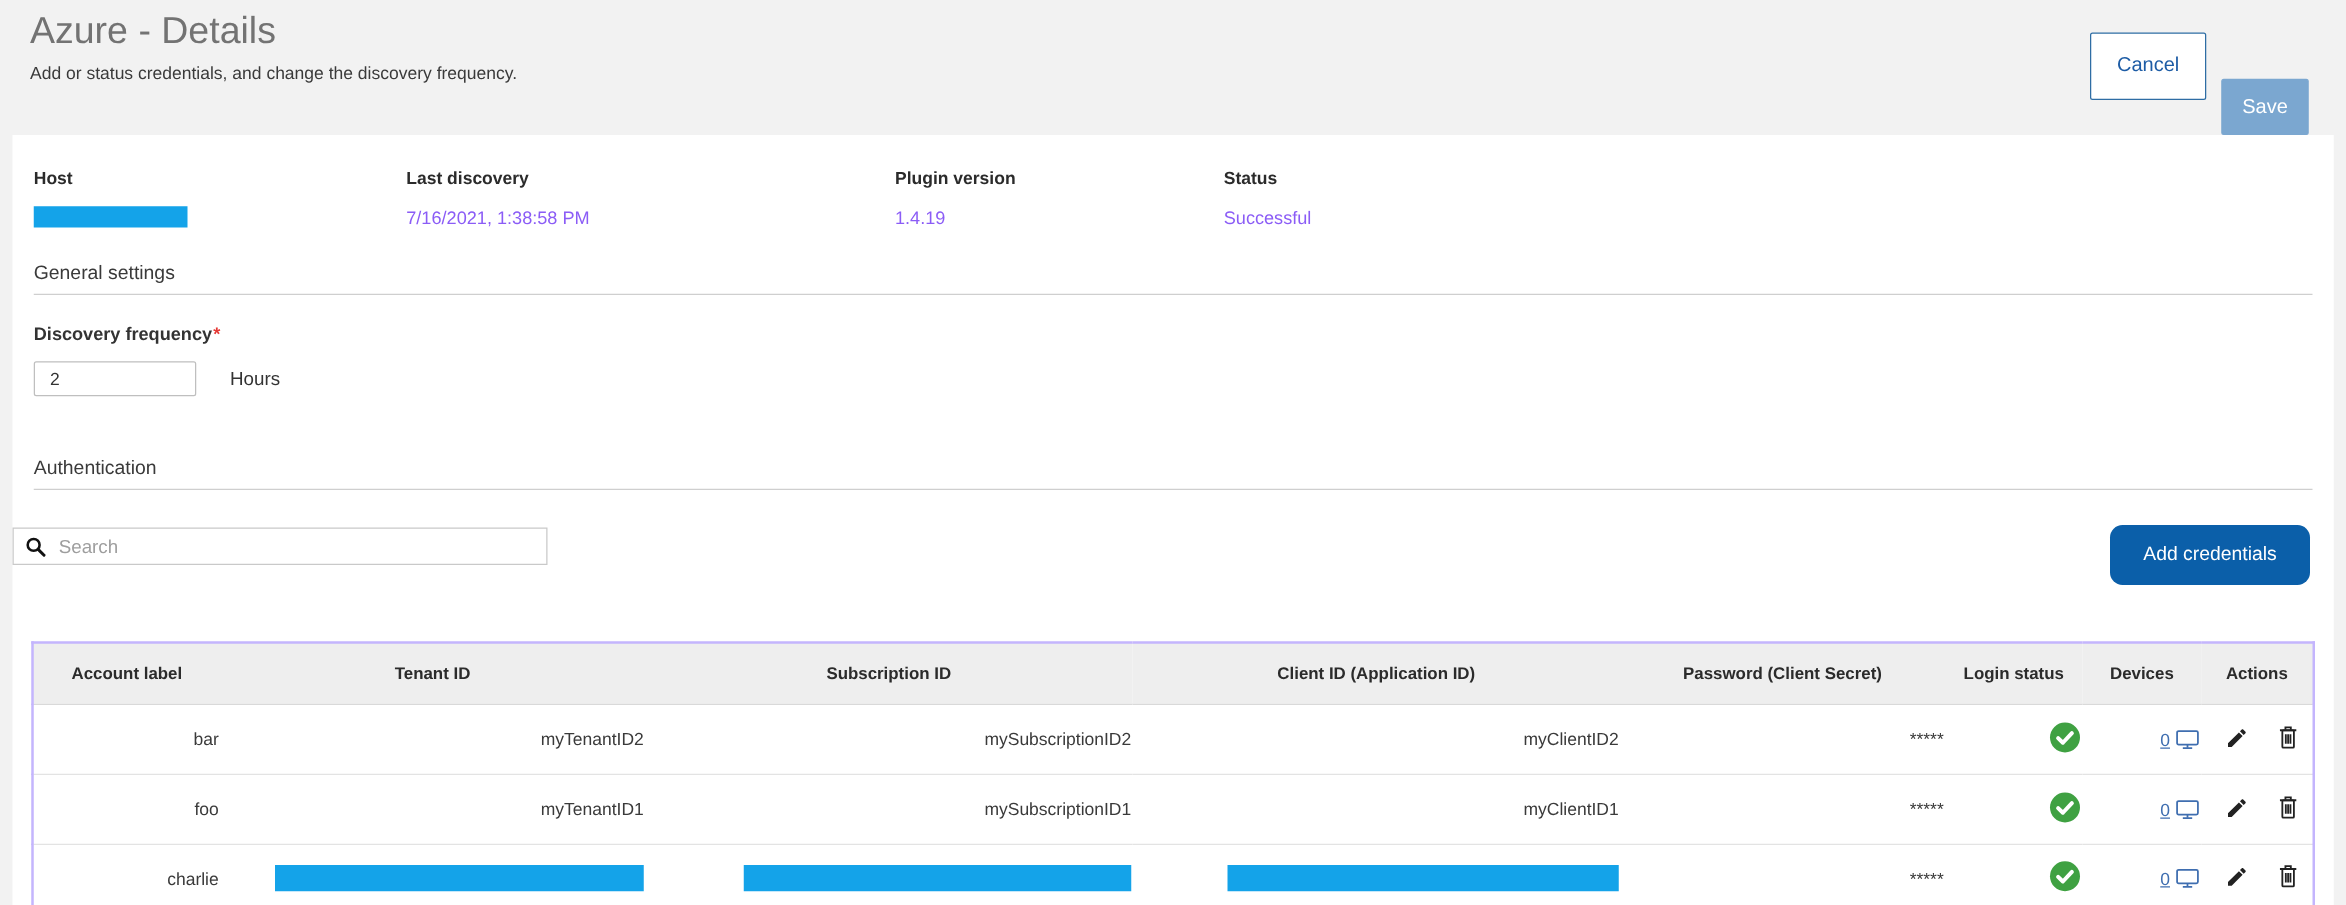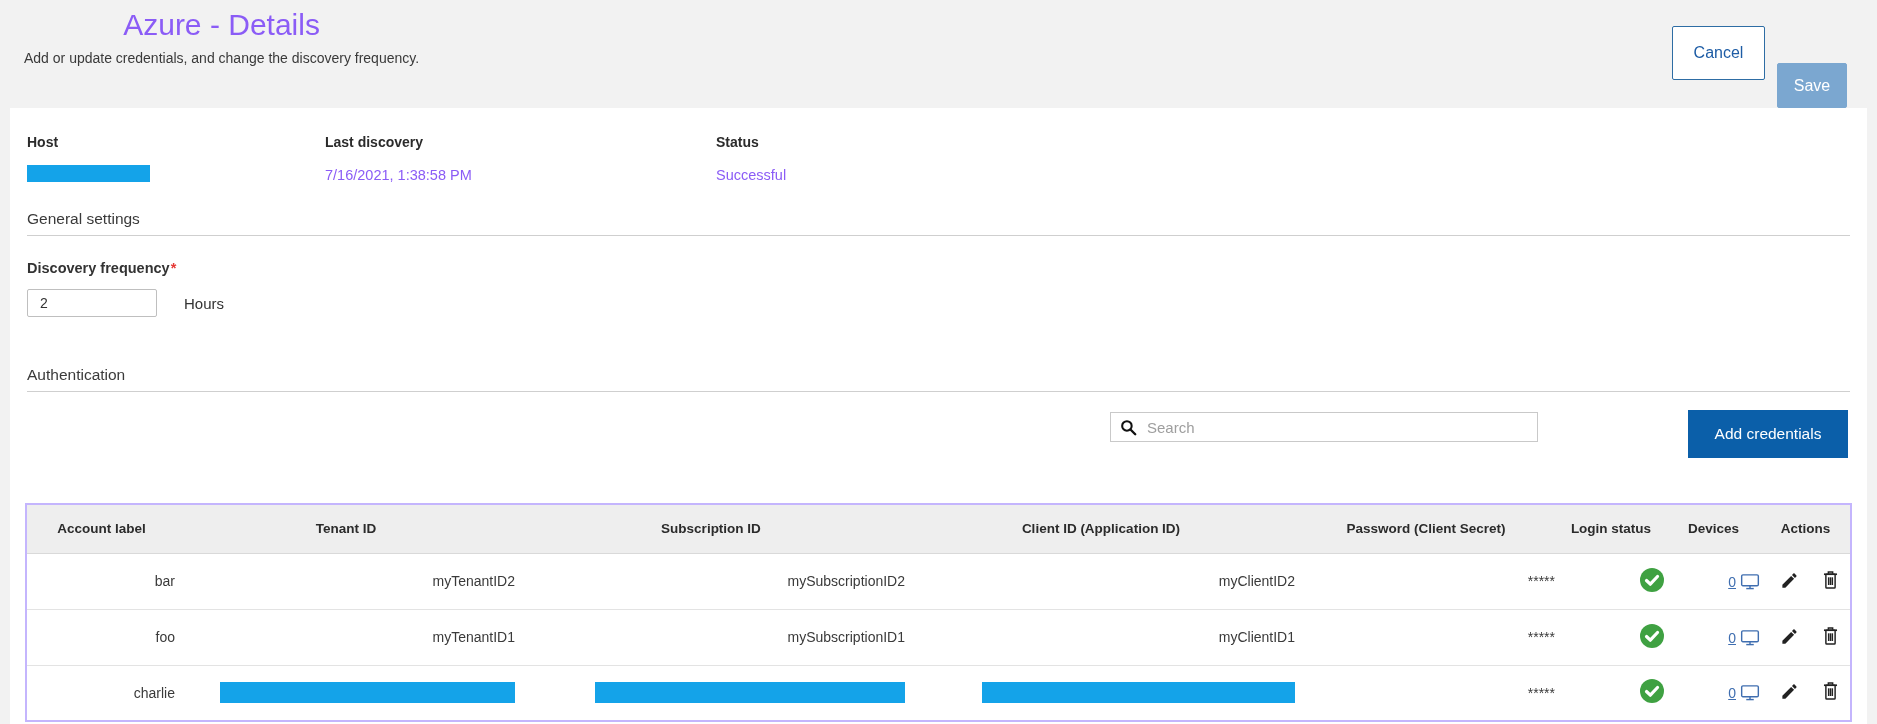--- a/index.html
+++ b/index.html
@@ -9,21 +9,21 @@
     background:#f2f2f2;
     font-family:"Liberation Sans", sans-serif;
     color:#333;
     overflow:hidden;
   }
   
   .page-header {
     height:108px; padding:8px 30px 0 24px;
     display:flex; justify-content:space-between; align-items:flex-start;
   }
-  .page-title { font-size:30px; font-weight:400; color:#8b5cf6; line-height:1.15;text-align:center; }
+  .page-title { font-size:30px; font-weight:400; color:#737373; line-height:1.15; }
   .page-subtitle { font-size:14px; color:#3a3a3a; margin-top:7px; }
   .header-buttons { display:flex; gap:12px; margin-top:18px; }
   .btn { font-family:"Liberation Sans",sans-serif; cursor:pointer; border-radius:2px; }
   .btn-cancel {
     width:93px; height:54px; background:#ffffff;
     border:1px solid #2e6da4; color:#1d5ca5; font-size:16px;
   }
   .btn-save {
     width:70px; height:45px; background:#7ba7d0;
     border:1px solid #7ba7d0; color:#ffffff; font-size:16px;margin-top:37px;
@@ -47,36 +47,36 @@
   .field-label { font-size:14.5px; font-weight:bold; padding-left:17px; margin-top:24px; }
   .req { color:#e53935; font-weight:bold; margin-left:1px; }
   .freq-row { display:flex; align-items:center; padding-left:17px; margin-top:13px; }
   .freq-input {
     width:130px; height:28px; border:1px solid #bfbfbf; border-radius:2px;
     font-size:14px; padding:0 0 0 12px; color:#333; font-family:"Liberation Sans",sans-serif;
   }
   .freq-unit { font-size:15px; margin-left:27px; }
   
   .auth-toolbar {
-    display:flex; justify-content:flex-end; align-items:flex-start;
-    margin-top:18px; padding-right:19px;
+    display:flex; justify-content:space-between; align-items:flex-start;
+    margin-top:28px; padding-right:19px;
   }
   .search-box {
     width:428px; height:30px; border:1px solid #c9c9c9; background:#fff;
     display:flex; align-items:center; padding:0 8px; margin-top:2px;
   }
   .search-box svg { flex:0 0 auto; }
   .search-input {
     border:none; outline:none; flex:1; margin-left:7px; font-size:15px;
     color:#333; font-family:"Liberation Sans",sans-serif; background:transparent;
   }
   .search-input::placeholder { color:#9e9e9e; }
   .btn-add {
     width:160px; height:48px; background:#0b5fa9; border:none; color:#fff;
-    font-size:15.5px; margin-left:150px; border-radius:0;
+    font-size:15.5px; margin-left:150px; border-radius:10px;
   }
   
   .cred-table {
     width:1825px; margin:45px 0 0 15px;
     border-collapse:collapse; border:2px solid #c4b5fd;
     font-size:14px; table-layout:fixed;
   }
   .cred-table th {
     height:49px; background:#eeeeee; font-size:13.5px; font-weight:bold;
     color:#2b2b2b; text-align:center; border-bottom:1px solid #d9d9d9;
@@ -93,38 +93,42 @@
   .devices-cell svg { vertical-align:-3px; margin-left:4px; }
   .icon-btn { background:none; border:none; padding:0; cursor:pointer; margin:0 9px; }
   .status-wrap { display:inline-block; line-height:0; }
 </style>
 </head>
 <body>
 
 <div class="page-header">
   <div>
     <div class="page-title">Azure - Details</div>
-    <div class="page-subtitle">Add or update credentials, and change the discovery frequency.</div>
+    <div class="page-subtitle">Add or status credentials, and change the discovery frequency.</div>
   </div>
   <div class="header-buttons">
     <button class="btn btn-cancel">Cancel</button>
     <button class="btn btn-save">Save</button>
   </div>
 </div>
 
 <div class="card">
 
   <div class="info-grid">
     <div class="info-col c1">
       <div class="info-label">Host</div>
       <div class="redact-host"></div>
     </div>
     <div class="info-col c2">
       <div class="info-label">Last discovery</div>
       <div class="info-value">7/16/2021, 1:38:58 PM</div>
+    </div>
+    <div class="info-col c3">
+      <div class="info-label">Plugin version</div>
+      <div class="info-value">1.4.19</div>
     </div>
     <div class="info-col c4">
       <div class="info-label">Status</div>
       <div class="info-value">Successful</div>
     </div>
   </div>
 
   <div class="sec-general">
     <div class="section-title">General settings</div>
     <hr class="section-rule">

